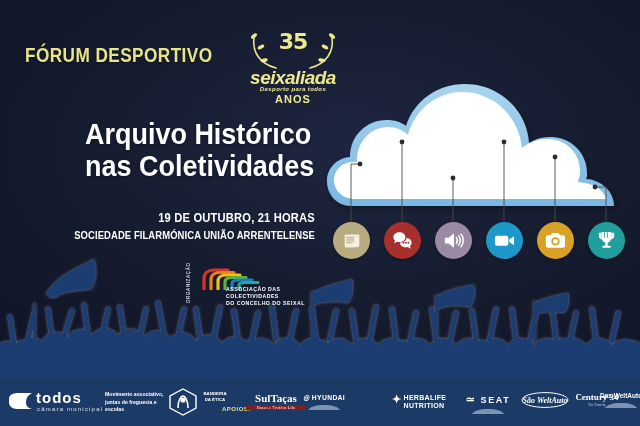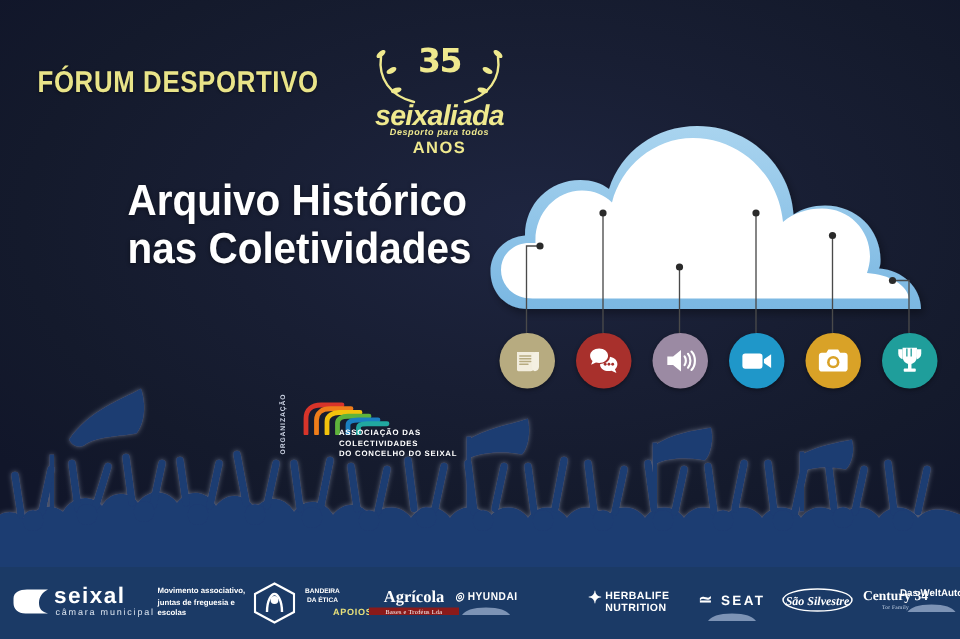--- a/index.html
+++ b/index.html
@@ -248,20 +248,24 @@
     <div class="anos">ANOS</div>
     <div class="brand">seixaliada</div>
     <div class="tagline">Desporto para todos</div>
   </div>
 
   <div id="main-title">
     <div>Arquivo Histórico</div>
     <div>nas Coletividades</div>
   </div>
 
+  <div id="event-meta">
+    <div id="event-date">19 DE OUTUBRO, 21 HORAS</div>
+    <div id="event-venue">SOCIEDADE FILARMÓNICA UNIÃO ARRENTELENSE</div>
+  </div>
 
   <div id="organizer">
     <div id="org-vertical">ORGANIZAÇÃO</div>
     <svg id="org-mark" width="72" height="22" viewBox="0 0 72 22">
       <g fill="none" stroke-width="3.2" stroke-linecap="round">
         <path d="M6,21 L6,11 C6,5 10,2 16,2 L30,2" stroke="#d7342a"></path>
         <path d="M13,21 L13,12 C13,7 17,4.5 22,4.5 L36,4.5" stroke="#ef7d1a"></path>
         <path d="M20,21 L20,13 C20,9 24,7 28,7 L42,7" stroke="#f2c20c"></path>
         <path d="M27,21 L27,14 C27,11 30,9.5 34,9.5 L48,9.5" stroke="#5fb33c"></path>
         <path d="M34,21 L34,15.5 C34,13 37,12 41,12 L54,12" stroke="#1a7fc1"></path>
@@ -383,38 +387,38 @@
           </g>
       </svg>
     </div>
   </div>
 
   <div id="sponsor-bar">
 
     <svg style="position:absolute;left:8px;top:13px;" width="26" height="20" viewBox="0 0 26 20">
       <path d="M1,8 C1,4 5,2 10,2 L24,2 C20,4 18,7 18,11 C18,15 20,17 24,18 L9,18 C4,18 1,15 1,11 Z" fill="#ffffff"></path>
     </svg>
-    <div id="sp-seixal-name">seixal</div>
+    <div id="sp-seixal-name">todos</div>
     <div id="sp-seixal-sub">câmara municipal</div>
     <div id="sp-movimento">Movimento associativo, juntas de freguesia e escolas</div>
 
     <svg style="position:absolute;left:168px;top:10px;" width="30" height="28" viewBox="0 0 30 28">
       <path d="M15,1 L28,8 L28,20 L15,27 L2,20 L2,8 Z" fill="none" stroke="#ffffff" stroke-width="1.4"></path>
       <path d="M10,20 C10,12 13,8 15,8 C17,8 20,12 20,20" fill="none" stroke="#ffffff" stroke-width="1.6"></path>
       <circle cx="15" cy="12" r="2.6" fill="#ffffff"></circle>
     </svg>
     <div class="sp-logo-txt" style="left:198px;top:13px;width:34px;font-size:4.4px;line-height:5.6px;">
       <span>BANDEIRA</span><br>
       <span>DA ÉTICA</span>
     </div>
 
     <div id="sp-apoios">APOIOS:</div>
 
     <div class="sp-logo-txt" style="left:246px;top:14px;width:60px;font-size:11px;font-family:'Liberation Serif',serif;">
-      <span>Agrícola</span>
+      <span>SulTaças</span>
       <span class="sp-sub" style="background:#8b1a1a;color:#fff;padding:0 2px;">Bases e Troféus Lda</span>
     </div>
 
     <div class="sp-logo-txt" style="left:300px;top:15px;width:48px;font-size:7.5px;letter-spacing:.4px;">
       <span style="display:inline-block;transform:scaleX(.9);">
         <span style="font-style:italic;">◎</span> <span>HYUNDAI</span>
       </span>
       <svg style="display:block;margin:2px auto 0;" width="34" height="7" viewBox="0 0 34 7">
         <path d="M1,6 C3,3 8,1 17,1 C26,1 31,3 33,6 Z" fill="#7d93b5"></path>
       </svg>
@@ -430,21 +434,21 @@
       <span style="font-size:11px;">≃</span> <span>SEAT</span>
       <svg style="display:block;margin:2px auto 0;" width="34" height="7" viewBox="0 0 34 7">
         <path d="M1,6 C3,3 8,1 17,1 C26,1 31,3 33,6 Z" fill="#7d93b5"></path>
       </svg>
     </div>
 
     <div class="sp-logo-txt" style="left:516px;top:14px;width:58px;font-size:8px;font-family:'Liberation Serif',serif;font-style:italic;">
       <svg style="display:block;margin:0 auto;" width="48" height="16" viewBox="0 0 48 16">
         <ellipse cx="24" cy="8" rx="23" ry="7.4" fill="none" stroke="#ffffff" stroke-width="1"></ellipse>
       </svg>
-      <span style="position:absolute;left:0;top:4px;width:58px;">São Silvestre</span>
+      <span style="position:absolute;left:0;top:4px;width:58px;">São WeltAuto</span>
     </div>
 
     <div class="sp-logo-txt" style="left:570px;top:14px;width:54px;font-size:9px;font-family:'Liberation Serif',serif;">
       <span>Century 34</span>
       <span class="sp-sub" style="font-size:3.6px;">Tor Family</span>
     </div>
 
     <div class="sp-logo-txt" style="left:600px;top:14px;width:56px;font-size:6.5px;text-align:left;">
       <span>Das WeltAuto.</span>
       <svg style="display:block;margin:3px 0 0 4px;" width="34" height="7" viewBox="0 0 34 7">

